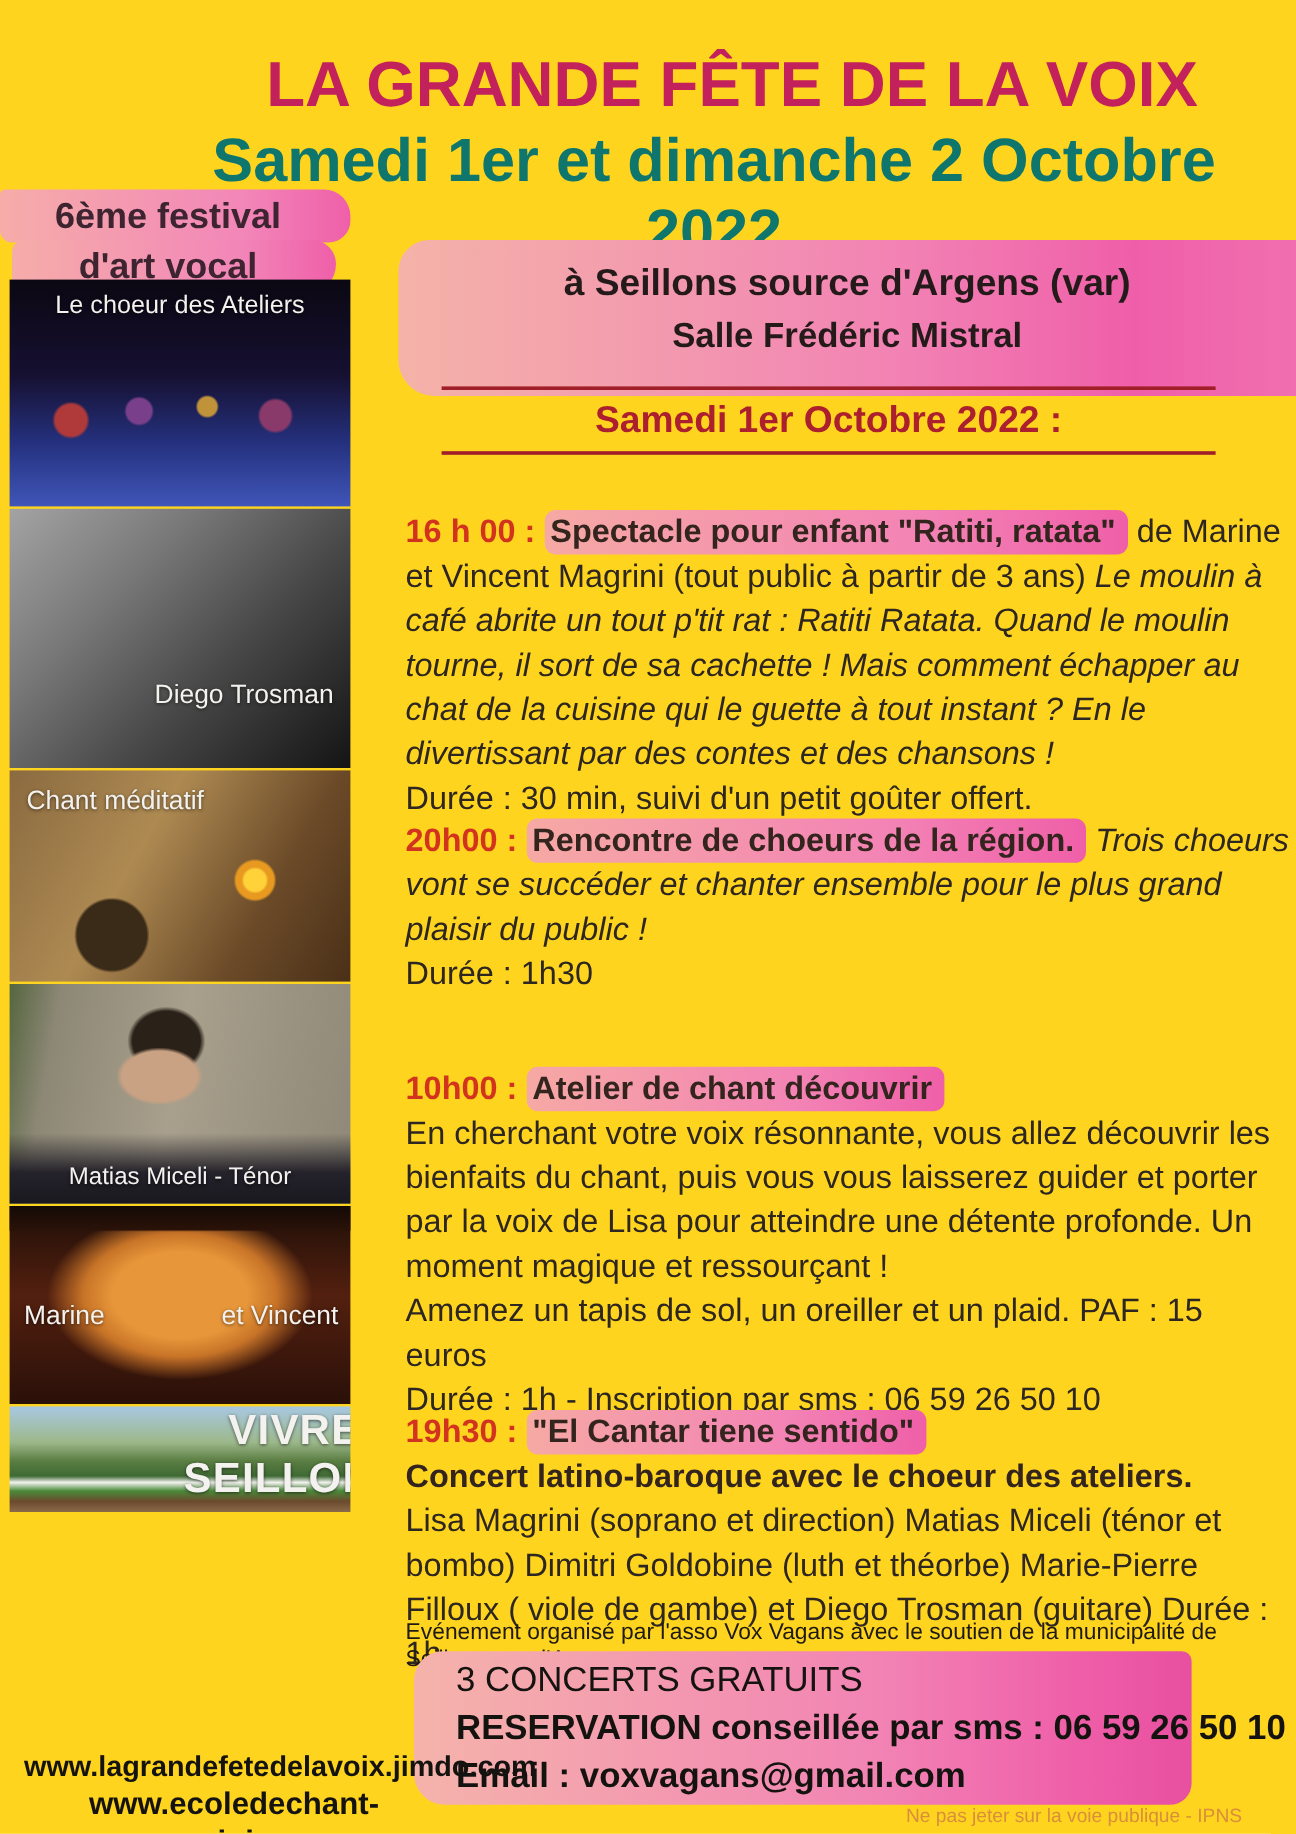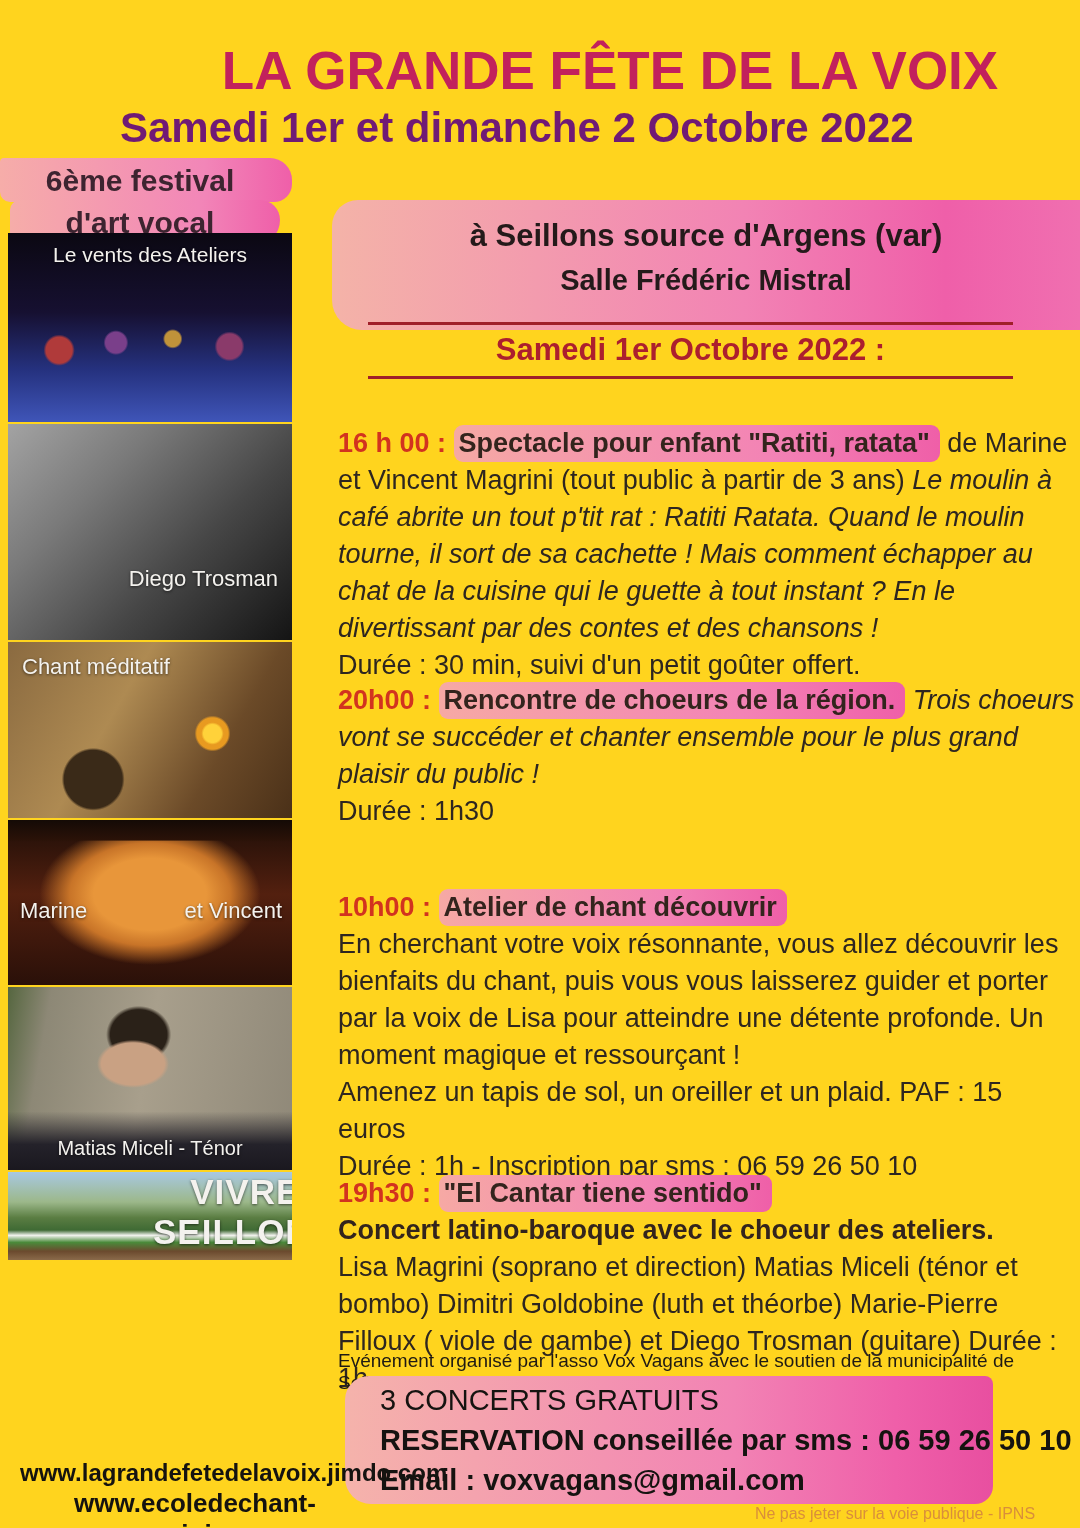--- a/index.html
+++ b/index.html
@@ -2,22 +2,22 @@
 <html><head>
 <meta charset="utf-8">
 <style>
   html,body{margin:0;padding:0;}
   body{font-family:"Liberation Sans", sans-serif;}
   .poster{position:relative;width:1080px;height:1528px;background:#FFD41E;overflow:hidden;}
 
   
   .title{position:absolute;left:150px;top:40px;width:920px;text-align:center;
     font-size:53px;font-weight:900;letter-spacing:0px;color:#C2215C;}
-  .subtitle{position:absolute;left:120px;top:104px;width:950px;
-    font-size:42px;font-weight:800;color:#701a75;}
+  .subtitle{position:absolute;left:120px;top:104px;width:950px;text-align:center;
+    font-size:51px;font-weight:800;color:#0f766e;}
 
   
   .badge{position:absolute;left:0;top:158px;width:300px;height:86px;}
   .badge .stroke1,.badge .stroke2{position:absolute;background:linear-gradient(90deg,#F6ADA9,#F286B8 70%,#EF5FA9);}
   .badge .stroke1{left:0;top:0;width:292px;height:44px;border-radius:4px 22px 18px 10px;}
   .badge .stroke2{left:10px;top:42px;width:270px;height:46px;border-radius:10px 20px 26px 14px;}
   .badge-text{position:absolute;left:0px;top:2px;width:280px;text-align:center;
     font-size:30px;font-weight:700;color:#3D2430;line-height:42px;}
 
   
@@ -124,34 +124,34 @@
     </div>
   </div>
 
   <div class="venue">
     <div class="venue-l1">à Seillons source d'Argens (var)</div>
     <div class="venue-l2">Salle Frédéric Mistral</div>
   </div>
 
   <div class="photos">
     <div class="photo ph1">
-      <div class="plabel">Le vents des Ateliers</div>
+      <div class="plabel">Le choeur des Ateliers</div>
     </div>
     <div class="photo ph3">
       <div class="plabel">Diego Trosman</div>
     </div>
     <div class="photo ph4">
       <div class="plabel">Chant méditatif</div>
     </div>
+    <div class="photo ph6">
+      <div class="plabel">Matias Miceli - Ténor</div>
+    </div>
     <div class="photo ph5">
       <div class="plabel-left">Marine</div>
       <div class="plabel-right">et  Vincent</div>
-    </div>
-    <div class="photo ph6">
-      <div class="plabel">Matias Miceli - Ténor</div>
     </div>
     <div class="photo ph7">
       <div class="plabel">VIVRE A SEILLONS</div>
     </div>
   </div>
 
   <div class="section-hdr hdr-sat">Samedi 1er Octobre 2022  :</div>
 
   <p class="para p-16h">
     <span class="time">16 h 00 : </span><span class="b hl">Spectacle pour enfant "Ratiti, ratata"</span><span> de Marine et Vincent Magrini (tout public à partir de 3 ans) </span><span class="i">Le moulin à café abrite un tout p'tit rat : Ratiti Ratata. Quand le moulin tourne, il sort de sa cachette ! Mais comment échapper au chat de la cuisine qui le guette à tout instant ? En le divertissant par des contes et des chansons !</span><br>

